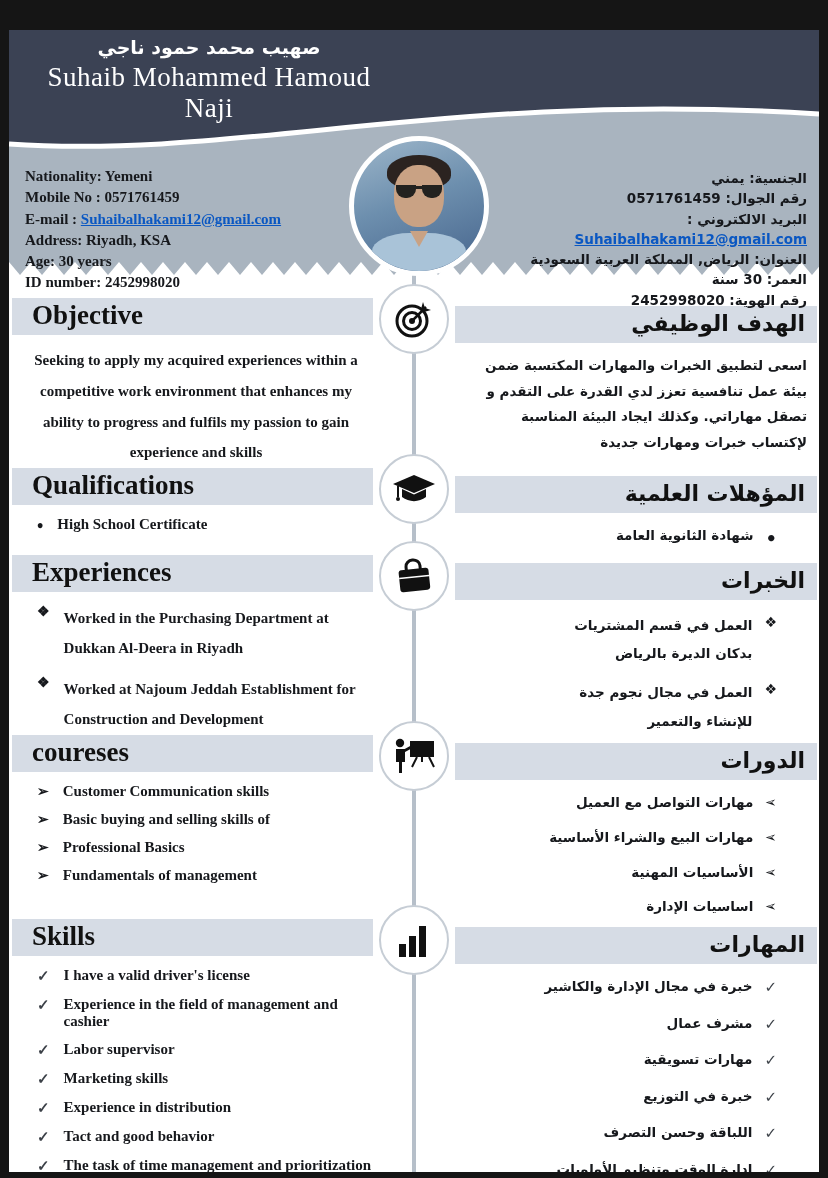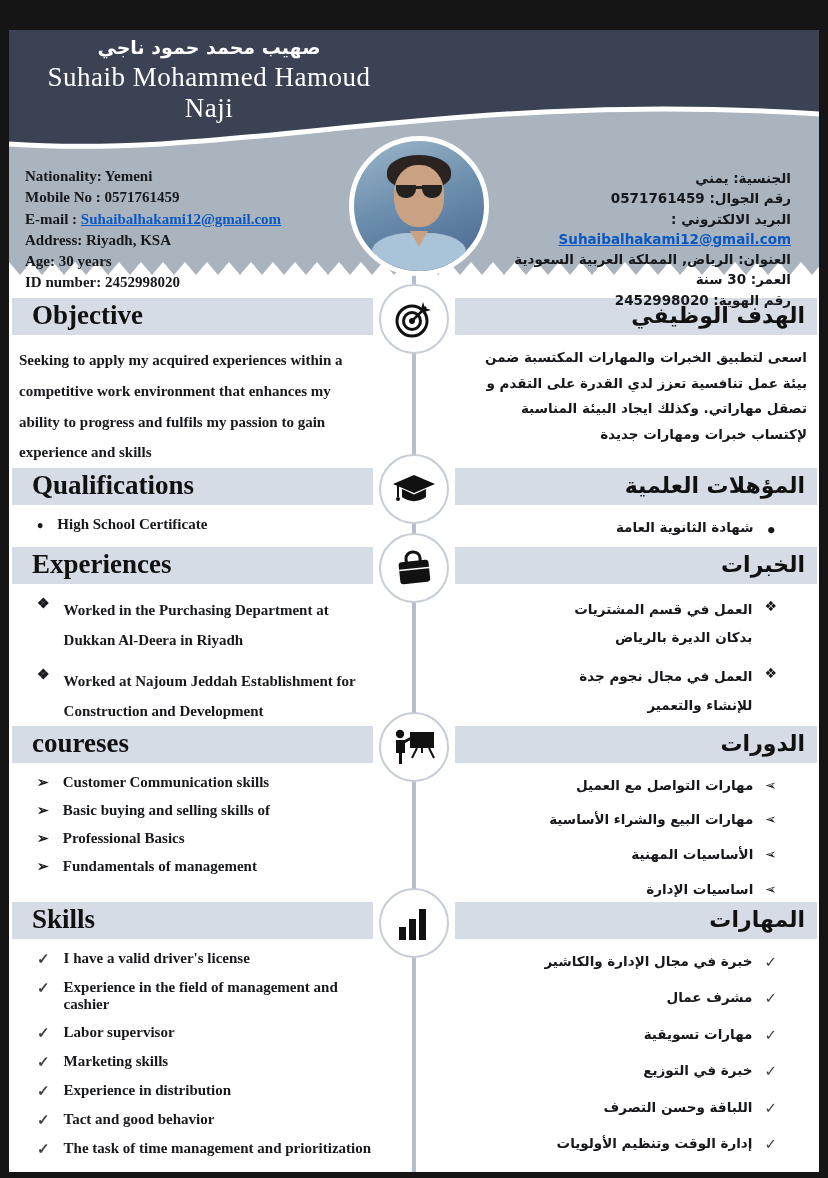--- a/index.html
+++ b/index.html
@@ -13,21 +13,21 @@
   .banner{position:absolute;top:70px;left:0;right:0;height:175px;z-index:2;}
   .banner-solid{height:162px;background:#a9b4bf;}
   .zigzag{display:block;width:100%;height:13px;}
   .names{position:absolute;top:6px;left:20px;width:360px;text-align:center;z-index:4;color:#fff;}
   .name-ar{font-family:"DejaVu Sans",sans-serif;font-weight:bold;font-size:19px;margin:0 0 4px 0;}
   .name-en{font-size:27px;font-weight:normal;letter-spacing:.5px;}
 
   
   .contact-en{position:absolute;top:136px;left:16px;width:322px;z-index:4;
               font-weight:bold;font-size:15px;line-height:1.42;color:#16181c;}
-  .contact-ar{position:absolute;top:138px;right:28px;width:330px;z-index:4;direction:rtl;text-align:right;
+  .contact-ar{position:absolute;top:138px;right:12px;width:330px;z-index:4;direction:rtl;text-align:right;
               font-family:"DejaVu Sans",sans-serif;font-weight:bold;font-size:13.5px;line-height:1.5;color:#16181c;}
   .email-link{color:#0a57c2;text-decoration:underline;}
 
   
   .photo{position:absolute;top:106px;left:340px;width:130px;height:130px;border-radius:50%;
          border:5px solid #fff;z-index:6;overflow:hidden;
          background:linear-gradient(160deg,#9db6ca 0%,#6d8fae 45%,#46648c 100%);}
   .photo .hair{position:absolute;top:14px;left:33px;width:64px;height:34px;border-radius:50% 50% 40% 40%;background:#2b2320;}
   .photo .face{position:absolute;top:24px;left:40px;width:50px;height:62px;border-radius:46%;background:#c9a284;}
   .photo .shades{position:absolute;top:44px;left:41px;width:48px;height:14px;}
@@ -45,24 +45,24 @@
   .row{display:grid;grid-template-columns:368px 74px 1fr;}
   .row-objective{min-height:118px}.row-qualifications{min-height:68px}
   .row-experiences{min-height:150px}.row-courses{min-height:143px}
   .row-skills{min-height:300px}
   .cell-c{display:flex;justify-content:center;align-items:flex-start;}
   .icon-circle{width:66px;height:66px;margin-top:-14px;border:2px solid #c6cdd5;border-radius:50%;
                background:#fff;display:flex;align-items:center;justify-content:center;z-index:3;}
 
   .hbar{background:#d6dce5;}
   .hbar-en{margin:0 4px 0 3px;padding:2px 10px 4px 20px;font-size:27px;font-weight:bold;color:#111;}
-  .hbar-ar{margin:0 2px 0 4px;padding:5px 12px 7px 12px;font-size:22px;font-weight:bold;color:#111;
+  .hbar-ar{margin:8px 2px 0 4px;padding:5px 12px 7px 12px;font-size:22px;font-weight:bold;color:#111;
            text-align:right;direction:rtl;font-family:"DejaVu Sans",sans-serif;}
 
-  .p-en{margin:10px 4px 0 10px;font-weight:bold;font-size:15px;line-height:2.05;color:#16181c;}
+  .p-en{margin:10px 4px 0 10px;font-weight:bold;font-size:15px;line-height:2.05;color:#16181c;text-align:center;}
   .p-ar{margin:10px 12px 0 20px;font-family:"DejaVu Sans",sans-serif;font-weight:bold;font-size:13.5px;
         line-height:1.9;text-align:right;direction:rtl;color:#16181c;}
 
   ul.plain{list-style:none;margin:4px 0 0 0;padding:0;}
   .li-en{display:flex;gap:14px;margin-top:11px;padding-left:28px;font-weight:bold;font-size:15px;color:#16181c;}
   .li-ar{display:flex;gap:12px;margin-top:11px;padding-right:42px;direction:rtl;text-align:right;
          font-family:"DejaVu Sans",sans-serif;font-weight:bold;font-size:13.5px;color:#16181c;line-height:1.7;}
   .mk{flex:0 0 auto;}
   .mk-dot::before{content:"•";font-size:18px;}
   .mk-diamond::before{content:"❖";font-size:14px;}

